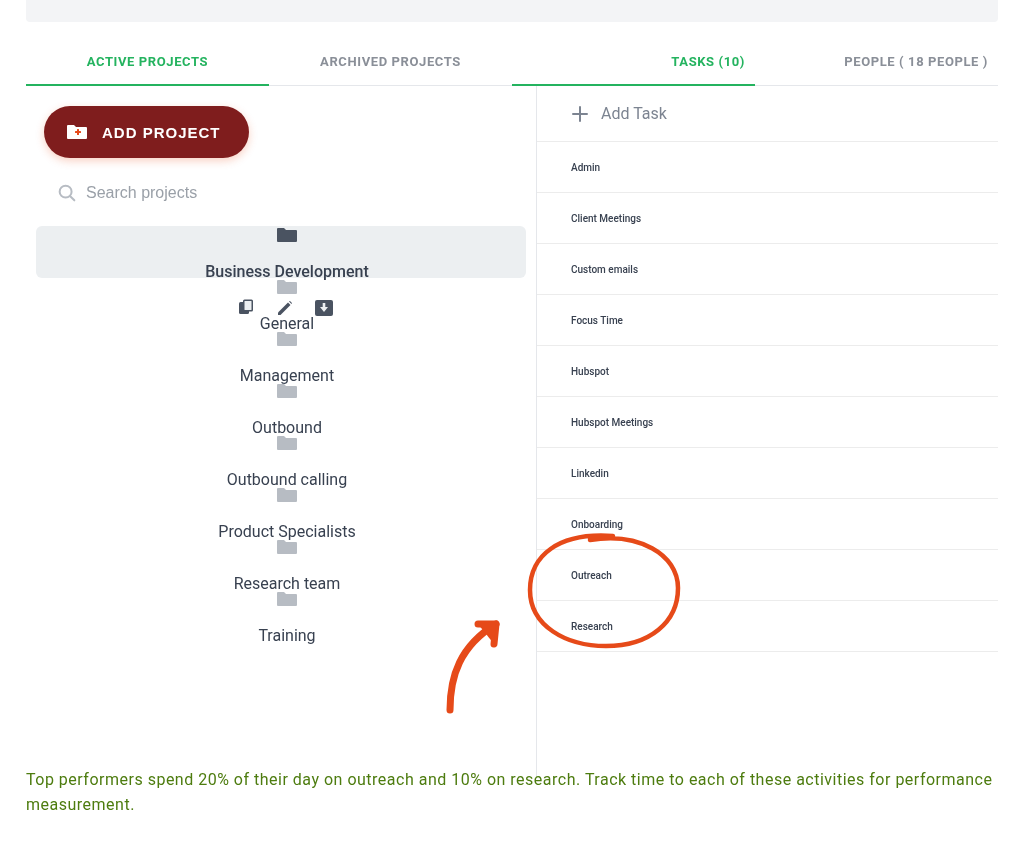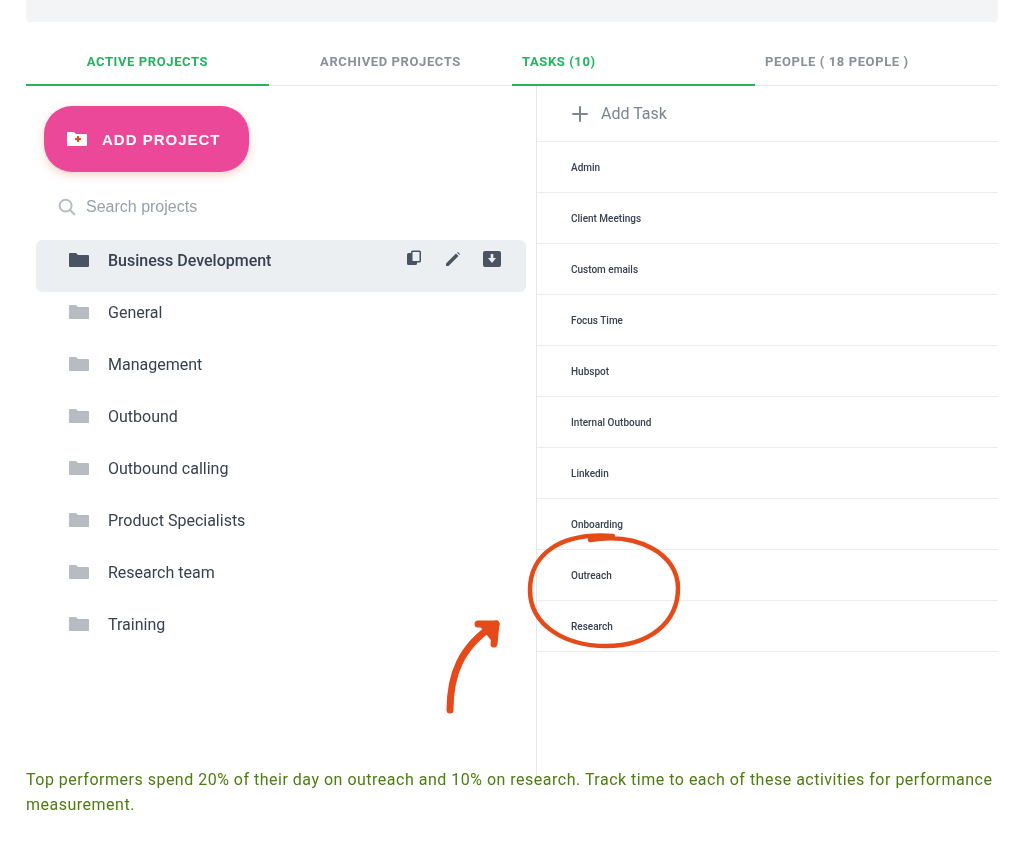--- a/index.html
+++ b/index.html
@@ -21,21 +21,21 @@
   }
   .tabs {
     display: flex;
     border-bottom: 1px solid #e5e7eb;
   }
   .left-tabs, .right-tabs {
     display: flex;
     flex: 1;
   }
   .left-tabs .tab { flex: 1; text-align: center; }
-  .right-tabs .tab { flex: 1; text-align: left; }
+  .right-tabs .tab { flex: 1; text-align: right; }
   .tab {
     padding: 14px 10px 16px 10px;
     font-size: 13px;
     font-weight: 700;
     letter-spacing: 0.6px;
     color: #8a8f98;
     cursor: pointer;
     position: relative;
   }
   .tab.active {
@@ -59,25 +59,25 @@
     padding: 20px 0;
   }
   .right-panel {
     flex: 1;
     border-left: 1px solid #e5e7eb;
   }
   .add-project-btn {
     display: inline-flex;
     align-items: center;
     gap: 14px;
-    background: #ec4899;
+    background: #7f1d1d;
     color: #fff;
     border: none;
     border-radius: 28px;
-    height: 66px;
+    height: 52px;
     padding: 0 28px 0 22px;
     margin-left: 18px;
     cursor: pointer;
     font-size: 15px;
     font-weight: 800;
     letter-spacing: 1px;
     box-shadow: 0 3px 8px rgba(230,74,25,0.25);
   }
   .add-folder-icon svg { display:block; }
   .search-row {
@@ -99,20 +99,21 @@
   .project-list { }
   .project-item {
     display: flex;
     align-items: center;
     gap: 18px;
     padding: 0 20px 12px 32px;
     height: 52px;
     cursor: pointer;
     border-radius: 6px;
     margin: 0 10px;
+    flex-direction: column;
   }
   .project-item.selected {
     background: #eceff1;
   }
   .folder-icon svg { display:block; }
   .project-label {
     font-size: 16px;
     color: #384150;
     flex: 1;
   }
@@ -323,21 +324,21 @@
             </svg>
         </span>
         <span>Add Task</span>
       </div>
 
       <div class="task-item">Admin</div>
       <div class="task-item">Client Meetings</div>
       <div class="task-item">Custom emails</div>
       <div class="task-item">Focus Time</div>
       <div class="task-item">Hubspot</div>
-      <div class="task-item">Internal Outbound</div>
+      <div class="task-item">Hubspot Meetings</div>
       <div class="task-item">Linkedin</div>
       <div class="task-item">Onboarding</div>
       <div class="task-item">Outreach</div>
       <div class="task-item">Research</div>
     </div>
   </div>
 
 </div>
 
 <svg class="annotation-circle" viewBox="0 0 170 128">

